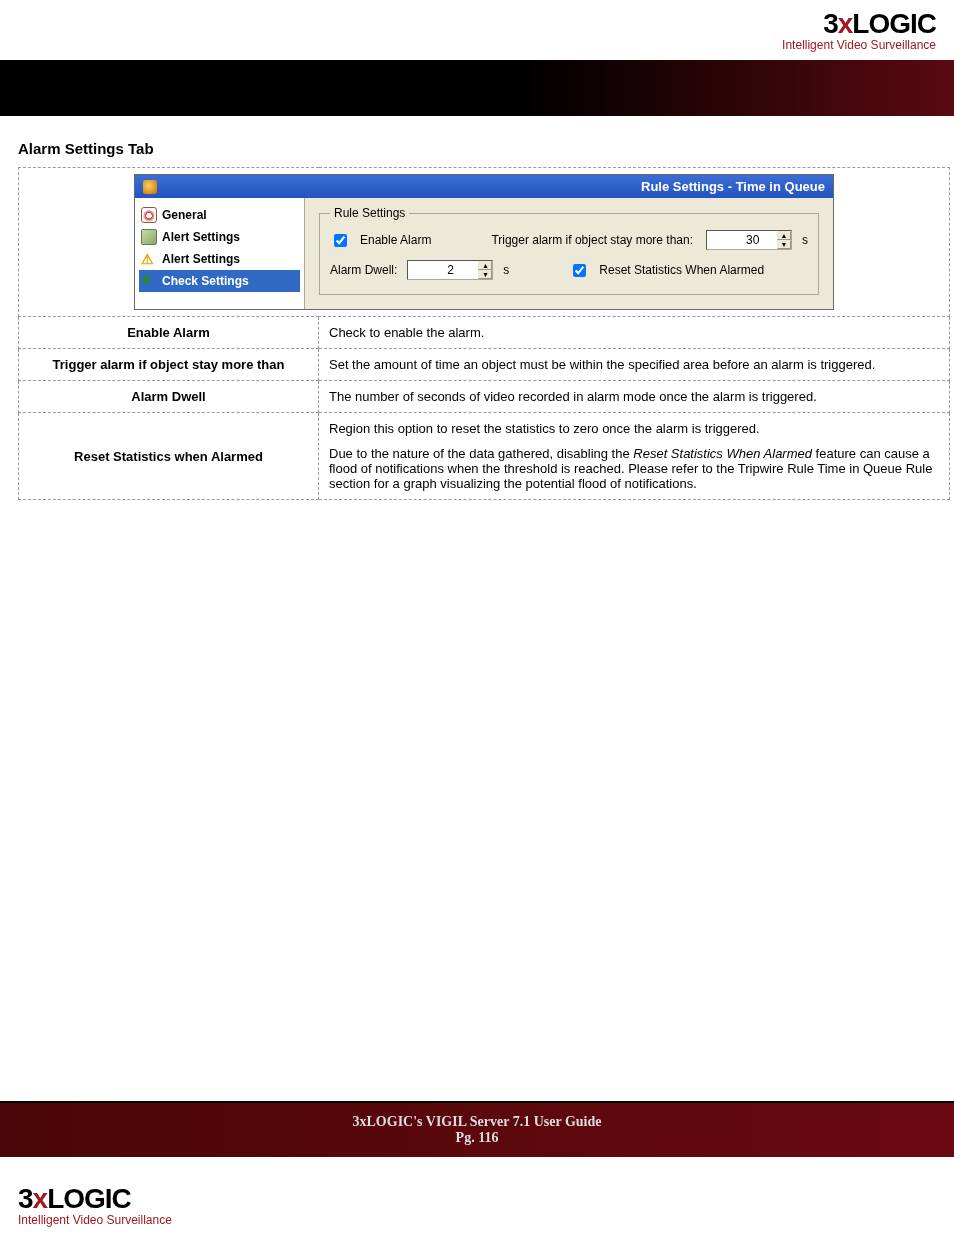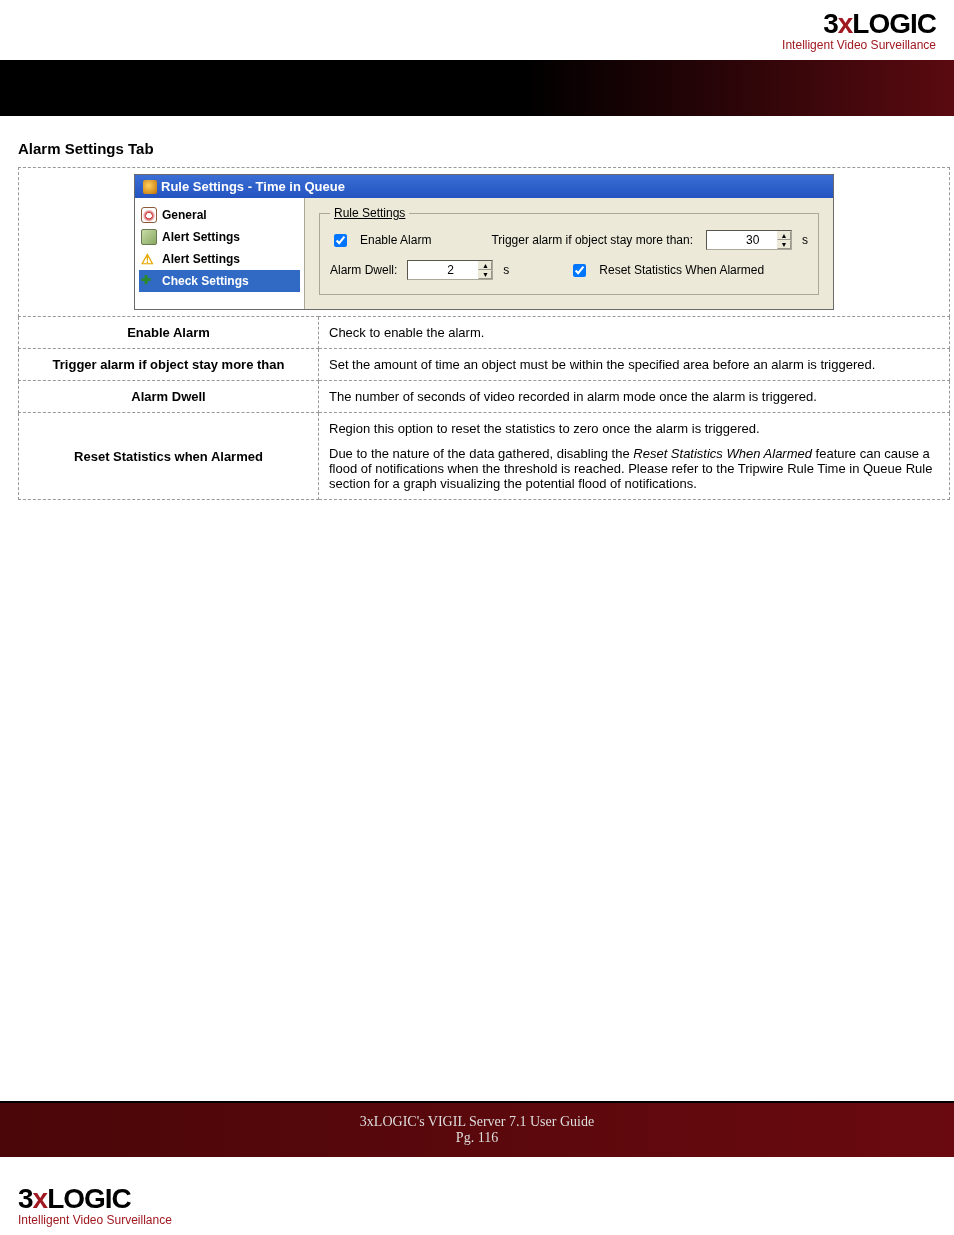--- a/index.html
+++ b/index.html
@@ -101,20 +101,21 @@
   }
   .win-title {
     background: linear-gradient(to bottom, #3a6ed5 0%, #2353c0 100%);
     color: #fff;
     padding: 4px 8px;
     font-weight: bold;
     font-size: 13px;
     display: flex;
     align-items: center;
     gap: 4px;
+    justify-content: space-between;
   }
   .win-title .win-icon {
     width: 14px; height: 14px;
     background: radial-gradient(circle at 40% 40%, #ffd060, #c07000);
     border-radius: 2px;
   }
   .win-body {
     display: flex;
   }
   .tree {
@@ -144,21 +145,20 @@
     flex: 1;
     padding: 8px 12px 14px 12px;
   }
   fieldset.rule {
     border: 1px solid #aca899;
     padding: 10px 10px 14px 10px;
   }
   fieldset.rule legend {
     font-size: 12px;
     padding: 0 4px;
-    text-decoration: underline;
   }
   .row1 {
     display: flex;
     align-items: center;
     gap: 10px;
     margin-bottom: 10px;
   }
   .row2 {
     display: flex;
     align-items: center;
@@ -203,21 +203,21 @@
     left: 0; right: 0;
     bottom: 78px;
     height: 54px;
     background: linear-gradient(to right, #4a0608 0%, #6a0a10 100%);
     color: #dedede;
     display: flex;
     flex-direction: column;
     align-items: center;
     justify-content: center;
     font-family: Georgia, 'Times New Roman', serif;
-    font-weight: normal;
+    font-weight: bold;
     font-size: 14px;
   }
   .blackline {
     position: absolute;
     left:0; right:0;
     bottom: 132px;
     height: 2px;
     background: #000;
   }
 </style>

